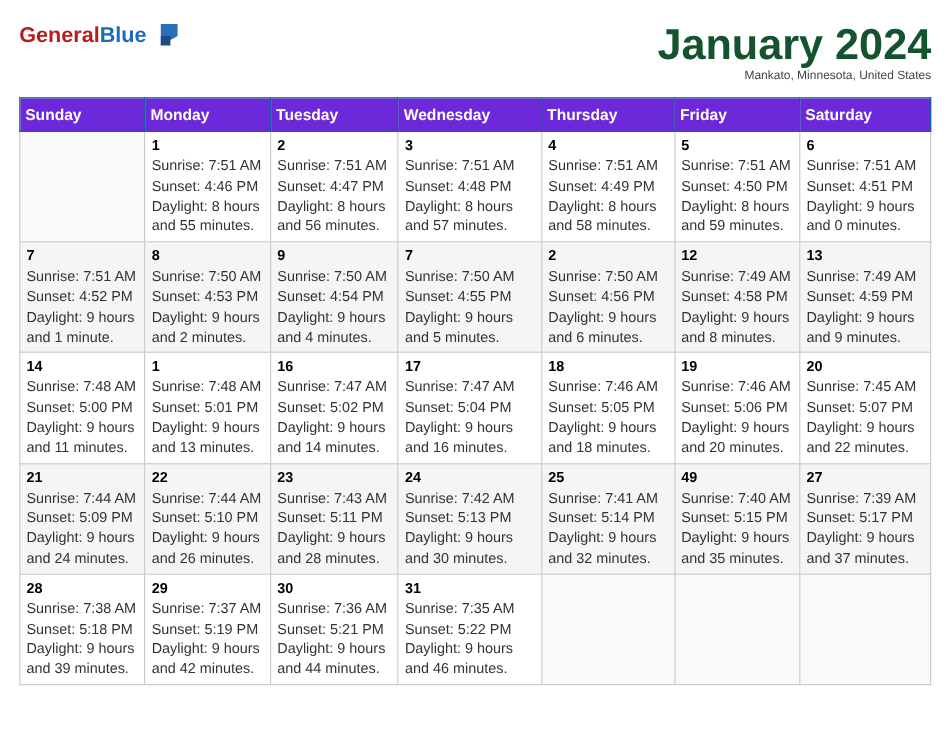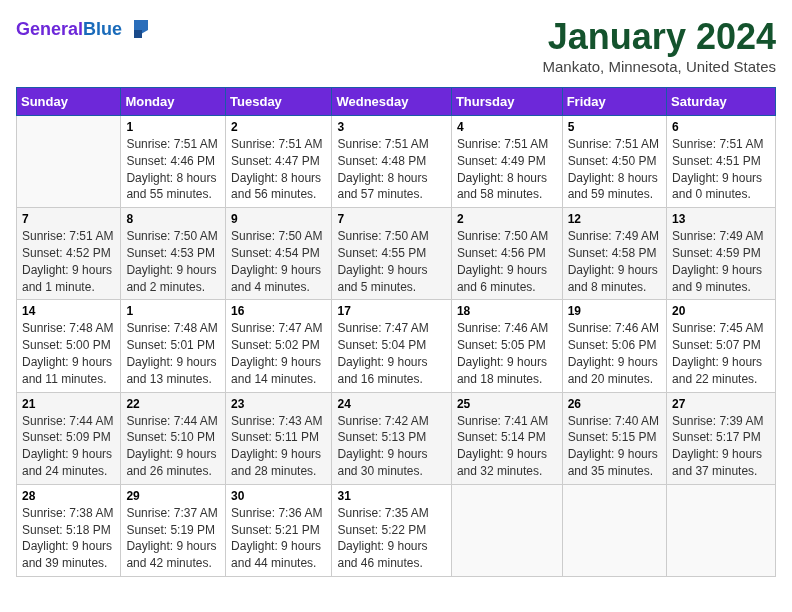--- a/index.html
+++ b/index.html
@@ -18,37 +18,37 @@
     }
     .logo {
       display: flex;
       align-items: center;
     }
     .logo-text {
       font-size: 18px;
       font-weight: bold;
       line-height: 1.1;
     }
-    .logo-general { color: #6d28d9; margin-top: 18px; }
+    .logo-general { color: #b91c1c; margin-top: 18px; }
     .logo-blue { color: #1a6bba; }
     .logo-icon {
       width: 28px;
       height: 28px;
       margin-left: 2px;
     }
     .title-block {
       text-align: right;
     }
     .calendar-title {
       font-size: 36px;
       font-weight: bold;
       color: #14532d;
     }
     .calendar-subtitle {
-      font-size: 15px;
+      font-size: 10px;
       color: #444;
     }
     table {
       width: 100%;
       border-collapse: collapse;
       font-size: 11px;
     }
     thead tr th {
       background-color: #6d28d9;
       color: #fff;
@@ -219,21 +219,21 @@
         </td>
         <td>
           <span class="day-number">24</span>
           <div class="day-info">Sunrise: 7:42 AM<br>Sunset: 5:13 PM<br>Daylight: 9 hours and 30 minutes.</div>
         </td>
         <td>
           <span class="day-number">25</span>
           <div class="day-info">Sunrise: 7:41 AM<br>Sunset: 5:14 PM<br>Daylight: 9 hours and 32 minutes.</div>
         </td>
         <td>
-          <span class="day-number">26</span>
+          <span class="day-number">49</span>
           <div class="day-info">Sunrise: 7:40 AM<br>Sunset: 5:15 PM<br>Daylight: 9 hours and 35 minutes.</div>
         </td>
         <td>
           <span class="day-number">27</span>
           <div class="day-info">Sunrise: 7:39 AM<br>Sunset: 5:17 PM<br>Daylight: 9 hours and 37 minutes.</div>
         </td>
       </tr>
       <tr>
         <td>
           <span class="day-number">28</span>

